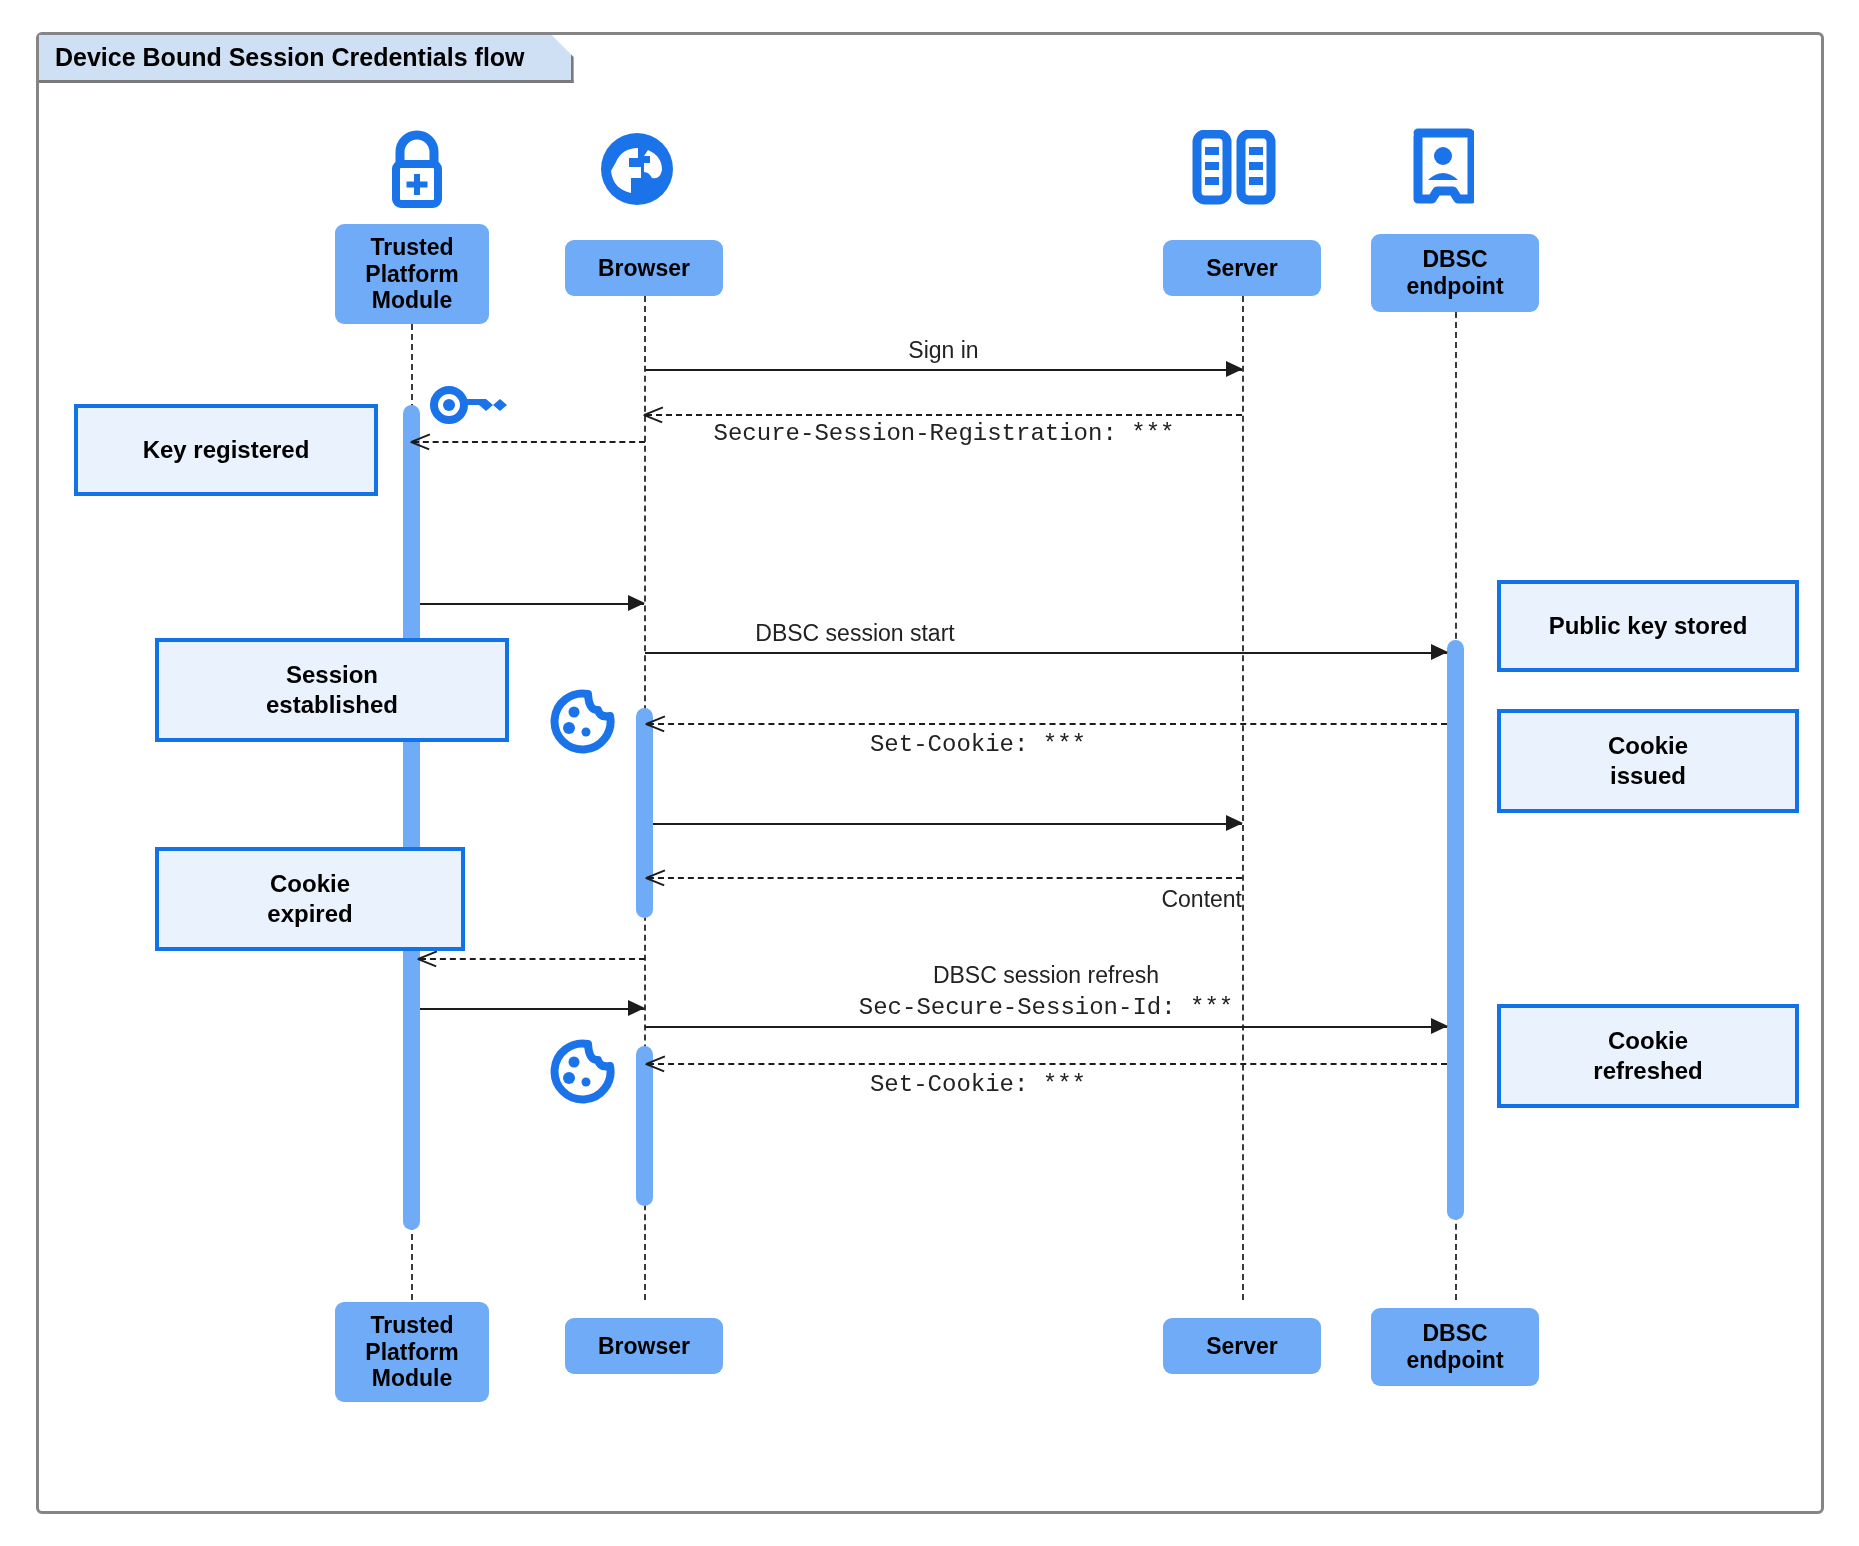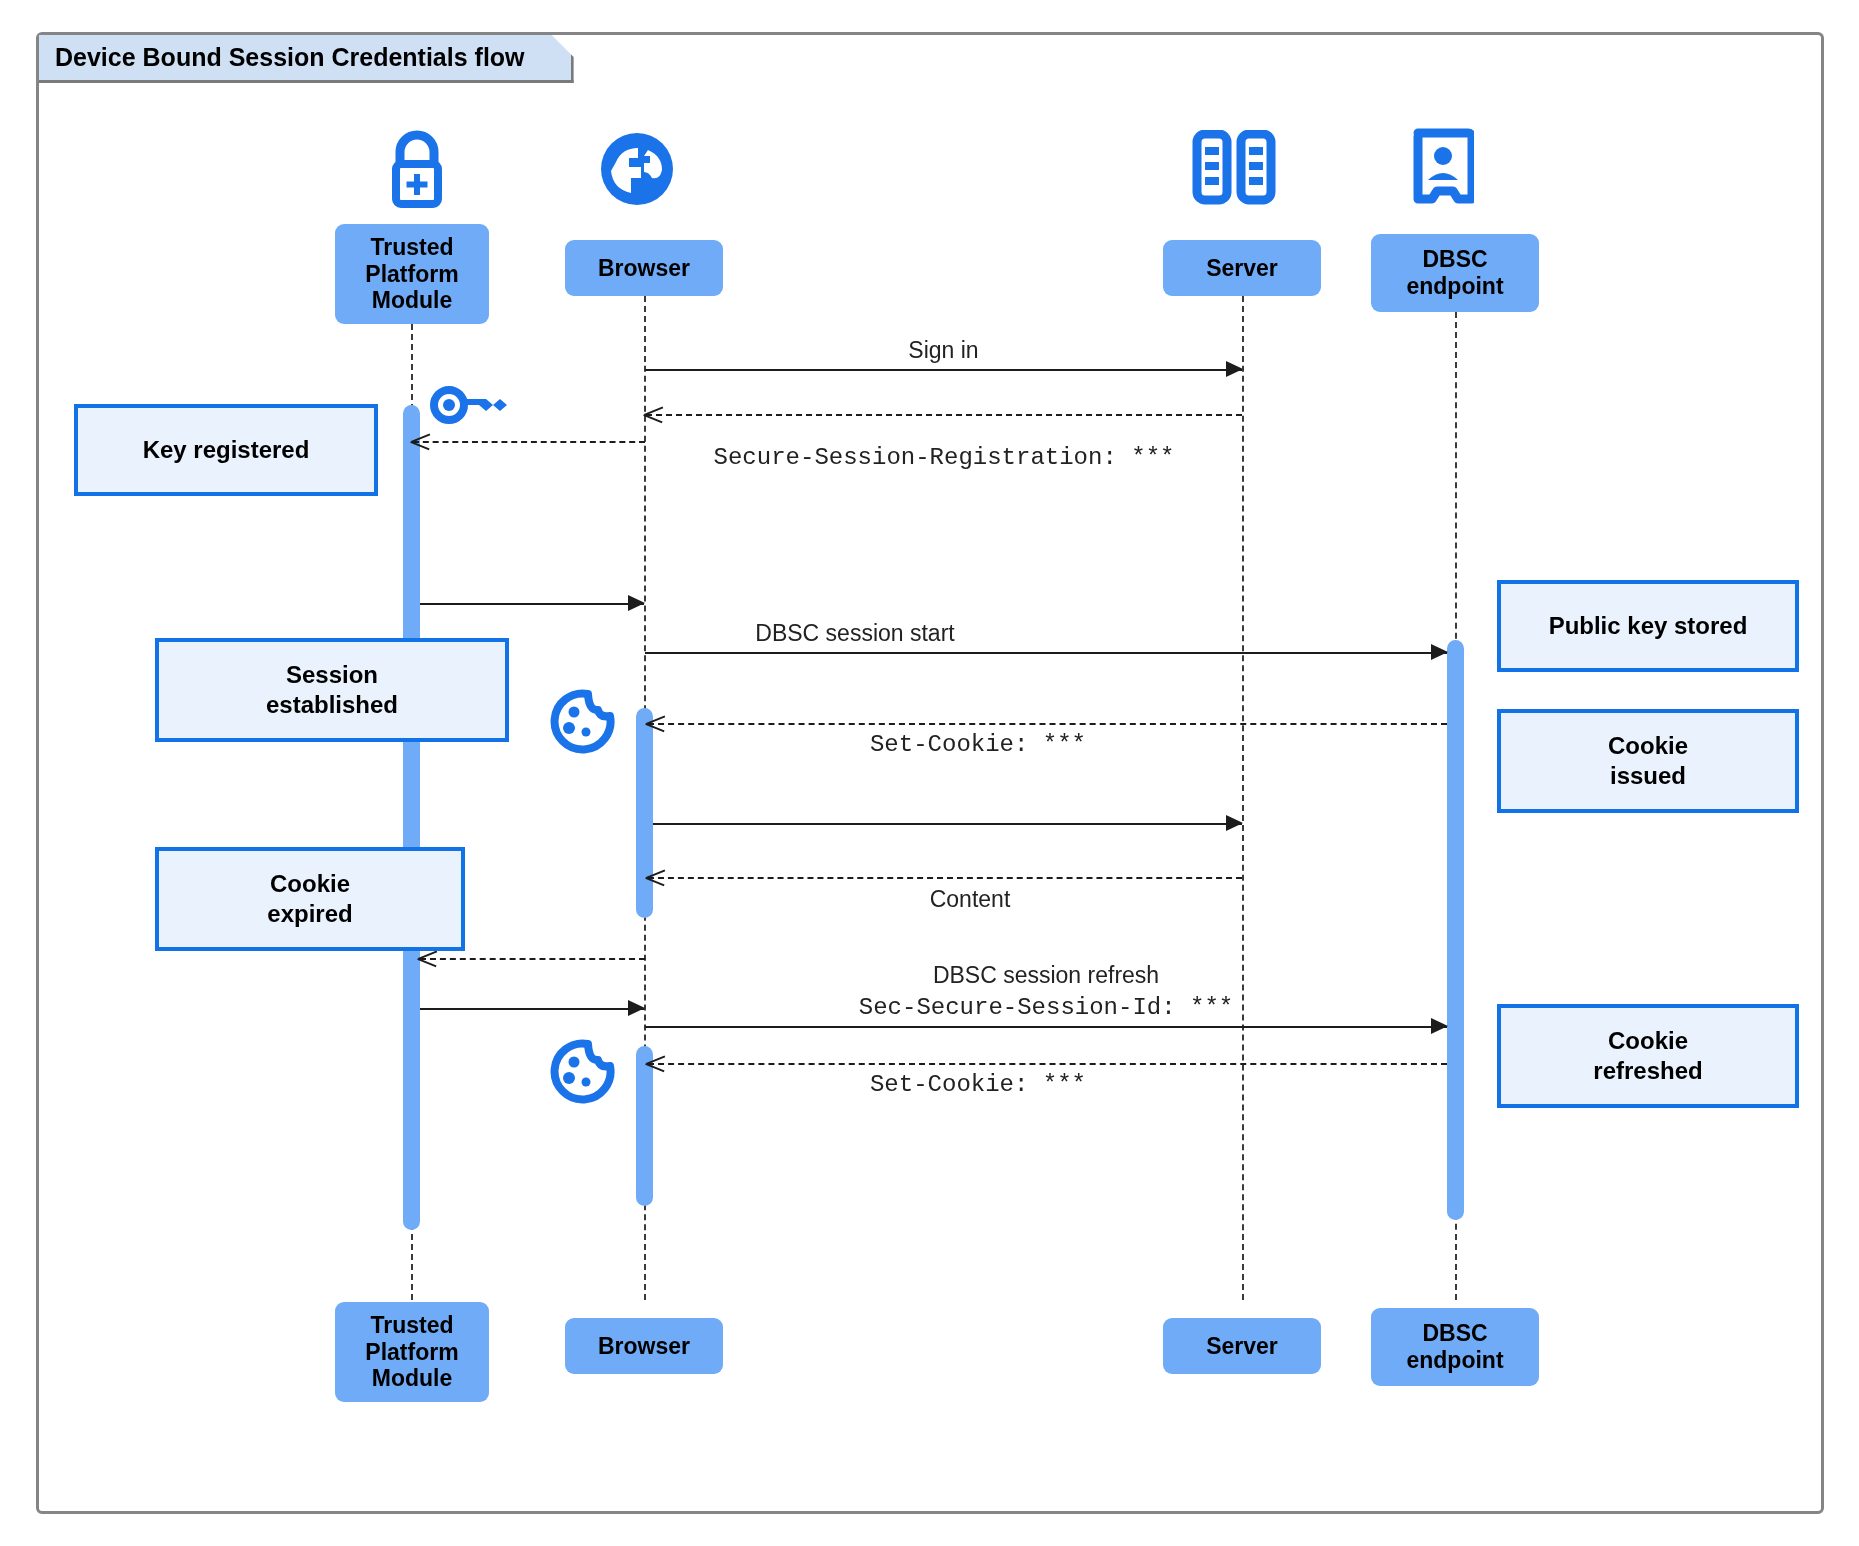--- a/index.html
+++ b/index.html
@@ -165,21 +165,21 @@
   <div class="msg" style="left:645px;top:369px;width:597px;">
     <div class="line"></div>
     <div class="arrowhead solid-r"></div>
   </div>
   <div class="mlabel" style="left:645px;top:337px;width:597px;">Sign in</div>
 
   <div class="msg dashed" style="left:646px;top:414px;width:596px;">
     <div class="line"></div>
     <div class="arrowhead open-l"></div>
   </div>
-  <div class="mlabel mono" style="left:646px;top:420px;width:596px;margin-top:24px;">Secure-Session-Registration: ***</div>
+  <div class="mlabel mono" style="left:646px;top:420px;width:596px;">Secure-Session-Registration: ***</div>
 
   <div class="msg dashed" style="left:413px;top:441px;width:232px;">
     <div class="line"></div>
     <div class="arrowhead open-l"></div>
   </div>
 
   <div class="msg" style="left:420px;top:603px;width:224px;">
     <div class="line"></div>
     <div class="arrowhead solid-r"></div>
   </div>
@@ -198,21 +198,21 @@
 
   <div class="msg" style="left:653px;top:823px;width:589px;">
     <div class="line"></div>
     <div class="arrowhead solid-r"></div>
   </div>
 
   <div class="msg dashed" style="left:648px;top:877px;width:594px;">
     <div class="line"></div>
     <div class="arrowhead open-l"></div>
   </div>
-  <div class="mlabel" style="left:673px;top:886px;width:594px;">Content</div>
+  <div class="mlabel" style="left:648px;top:886px;width:594px;text-align:right;">Content</div>
 
   <div class="msg dashed" style="left:420px;top:958px;width:225px;">
     <div class="line"></div>
     <div class="arrowhead open-l"></div>
   </div>
 
   <div class="msg" style="left:420px;top:1008px;width:224px;">
     <div class="line"></div>
     <div class="arrowhead solid-r"></div>
   </div>

